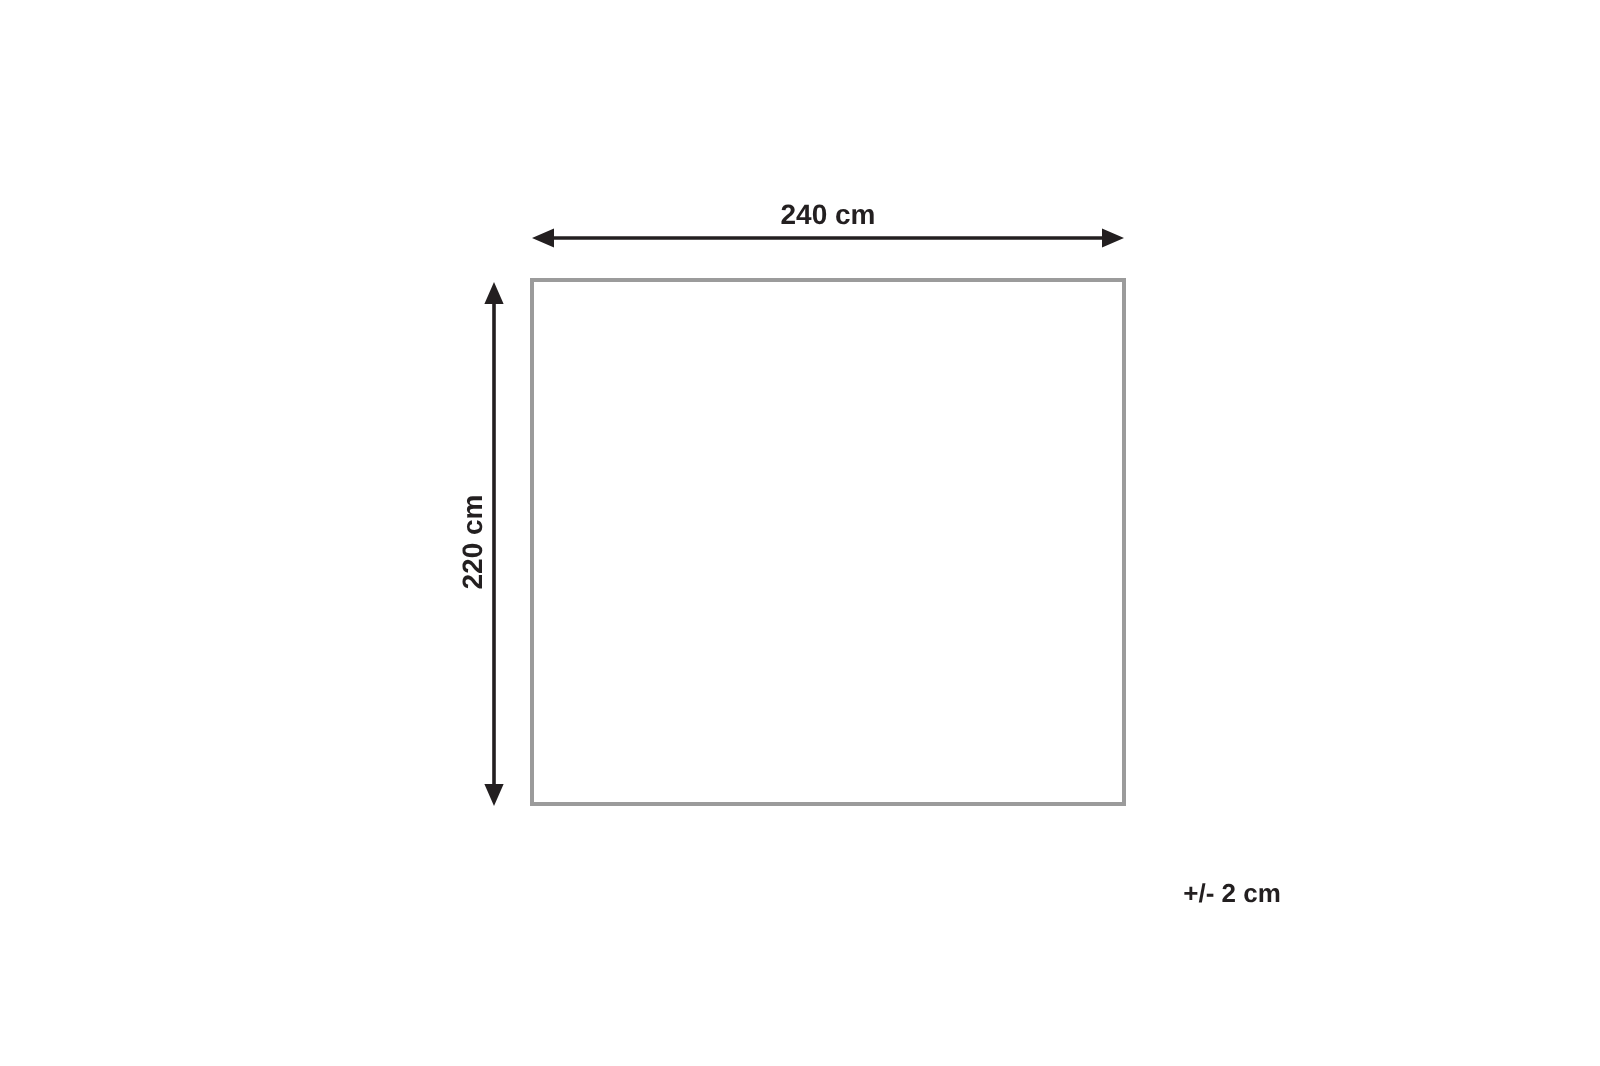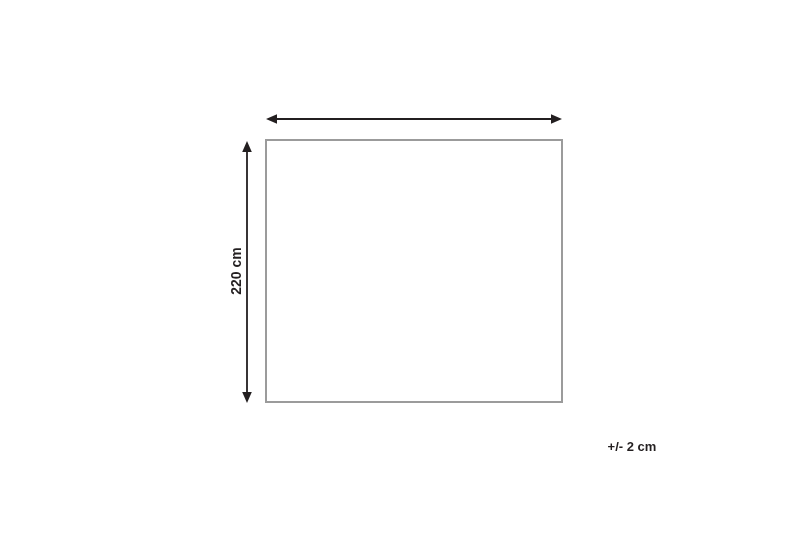--- a/index.html
+++ b/index.html
@@ -37,21 +37,21 @@
   }
   .height-label {
     left: 196px;
     top: 263px;
     width: 80px;
     height: 16px;
     transform: rotate(-90deg);
     transform-origin: center center;
   }
   .tolerance-label {
-    left: 582px;
+    left: 566px;
     top: 439px;
     width: 100px;
     font-size: 13px;
   }
 </style>
 </head>
 <body>
 
 <div class="canvas">
 
@@ -65,18 +65,19 @@
       <polygon points="562,119 551,114.2 551,123.8" fill="#231f20"></polygon>
     </g>
 
     <g>
       <line x1="247" y1="150" x2="247" y2="394" stroke-width="1.8" stroke="#231f20"></line>
       <polygon points="247,141 242.2,152 251.8,152" fill="#231f20"></polygon>
       <polygon points="247,403 242.2,392 251.8,392" fill="#231f20"></polygon>
     </g>
   </svg>
 
+  <div class="dim-label width-label">240 cm</div>
 
   <div class="dim-label height-label">220 cm</div>
 
   <div class="dim-label tolerance-label">+/- 2 cm</div>
 
 </div>
 
 </body></html>

